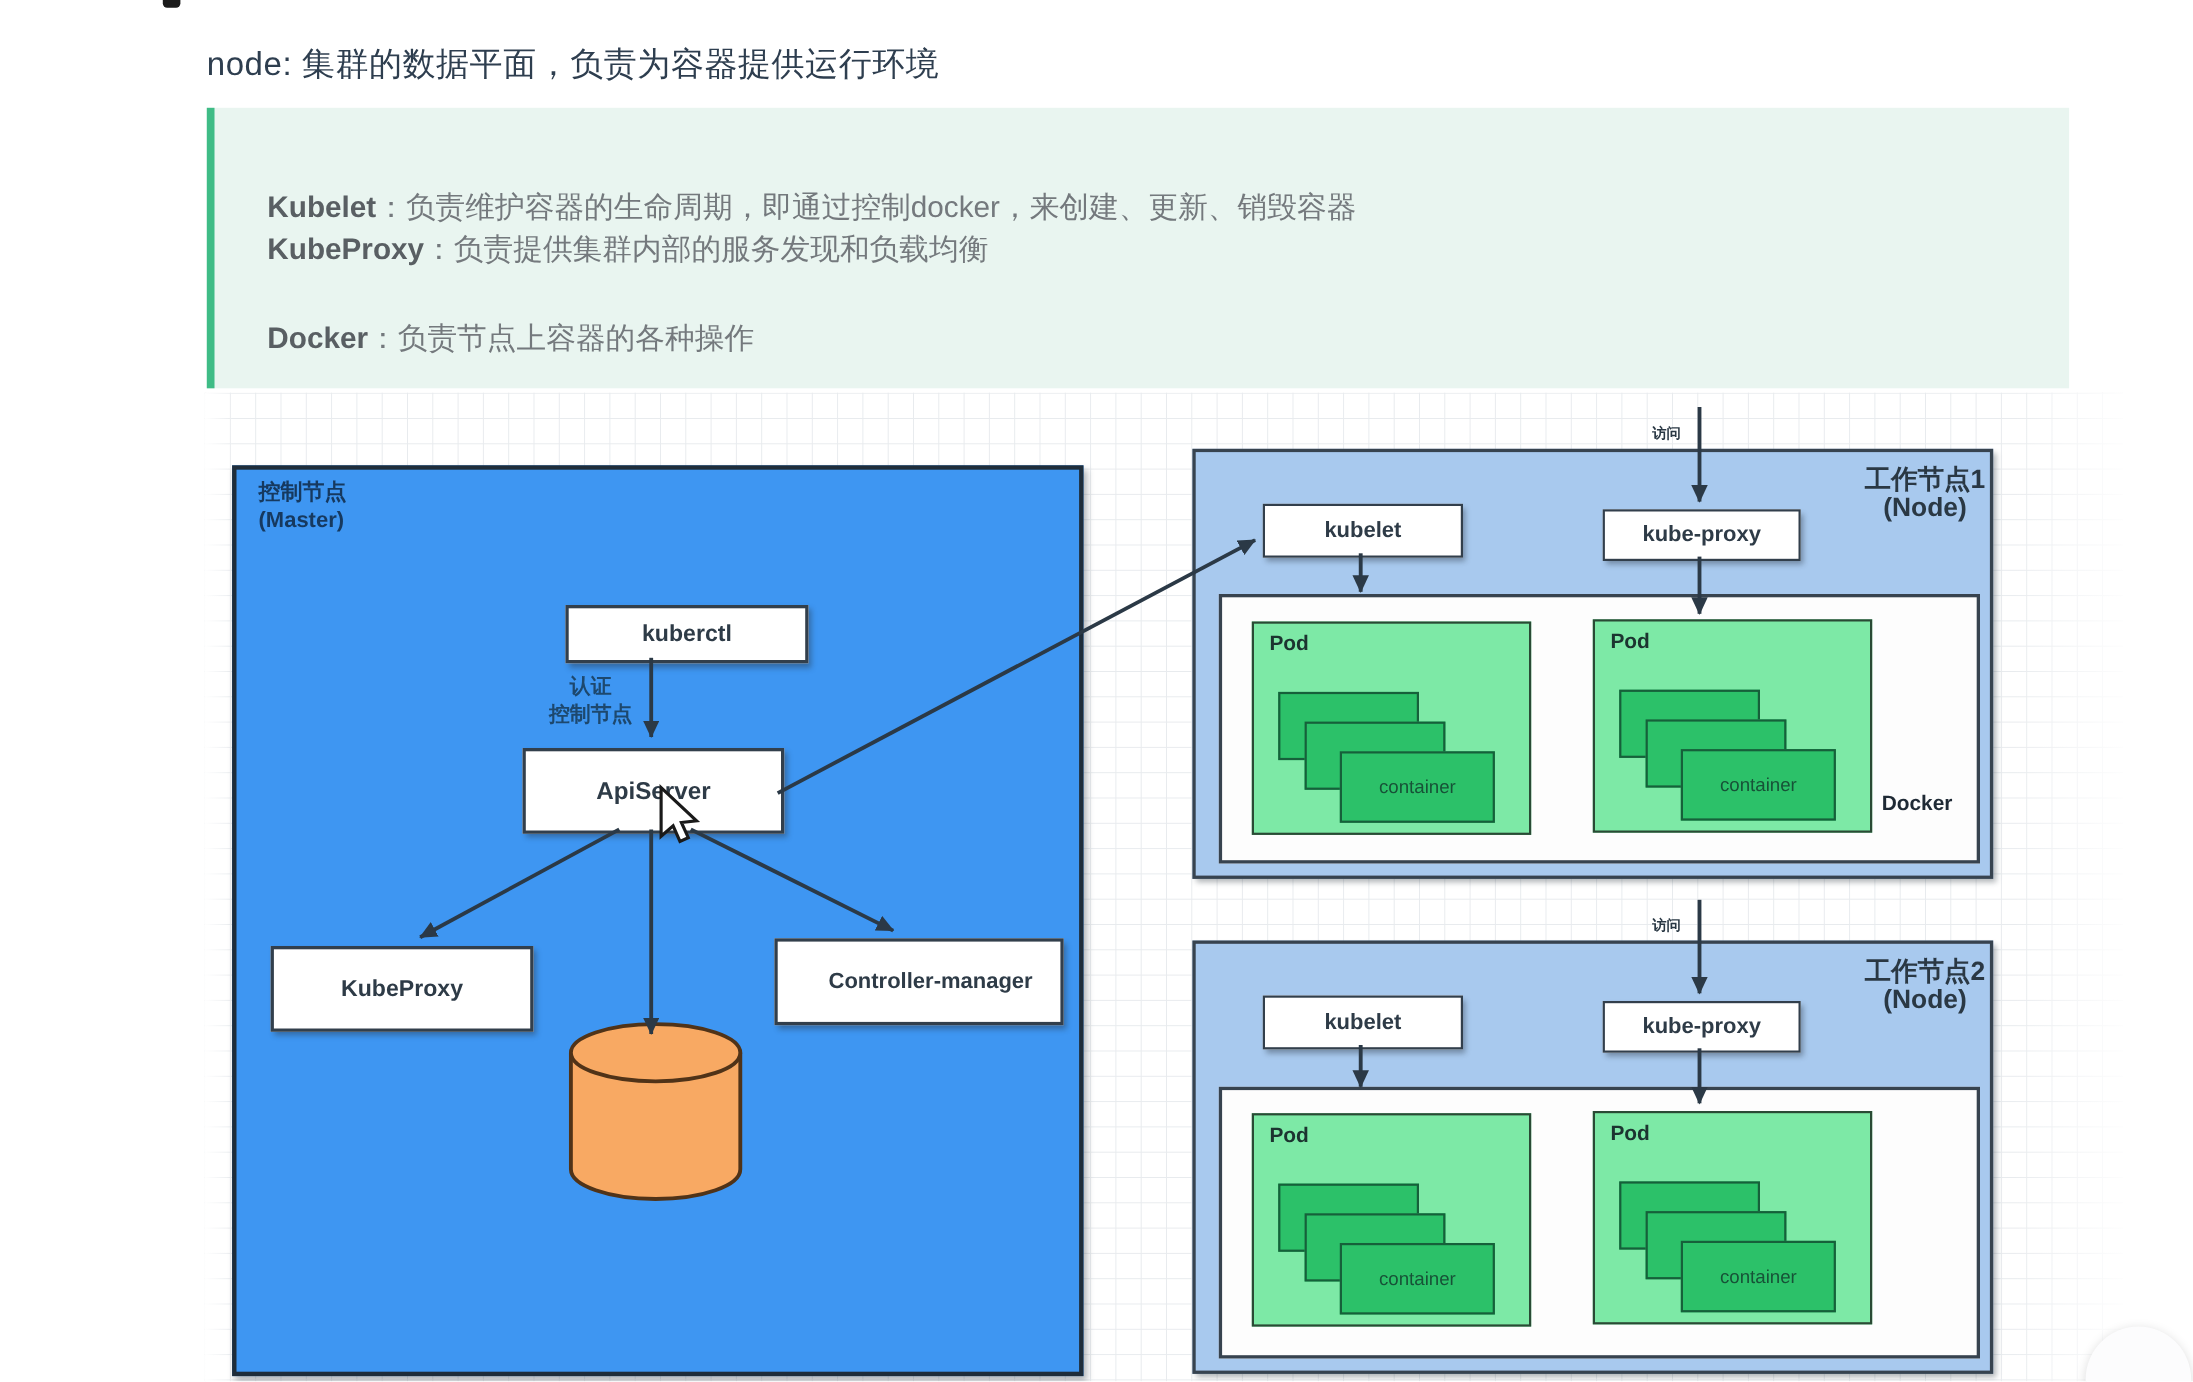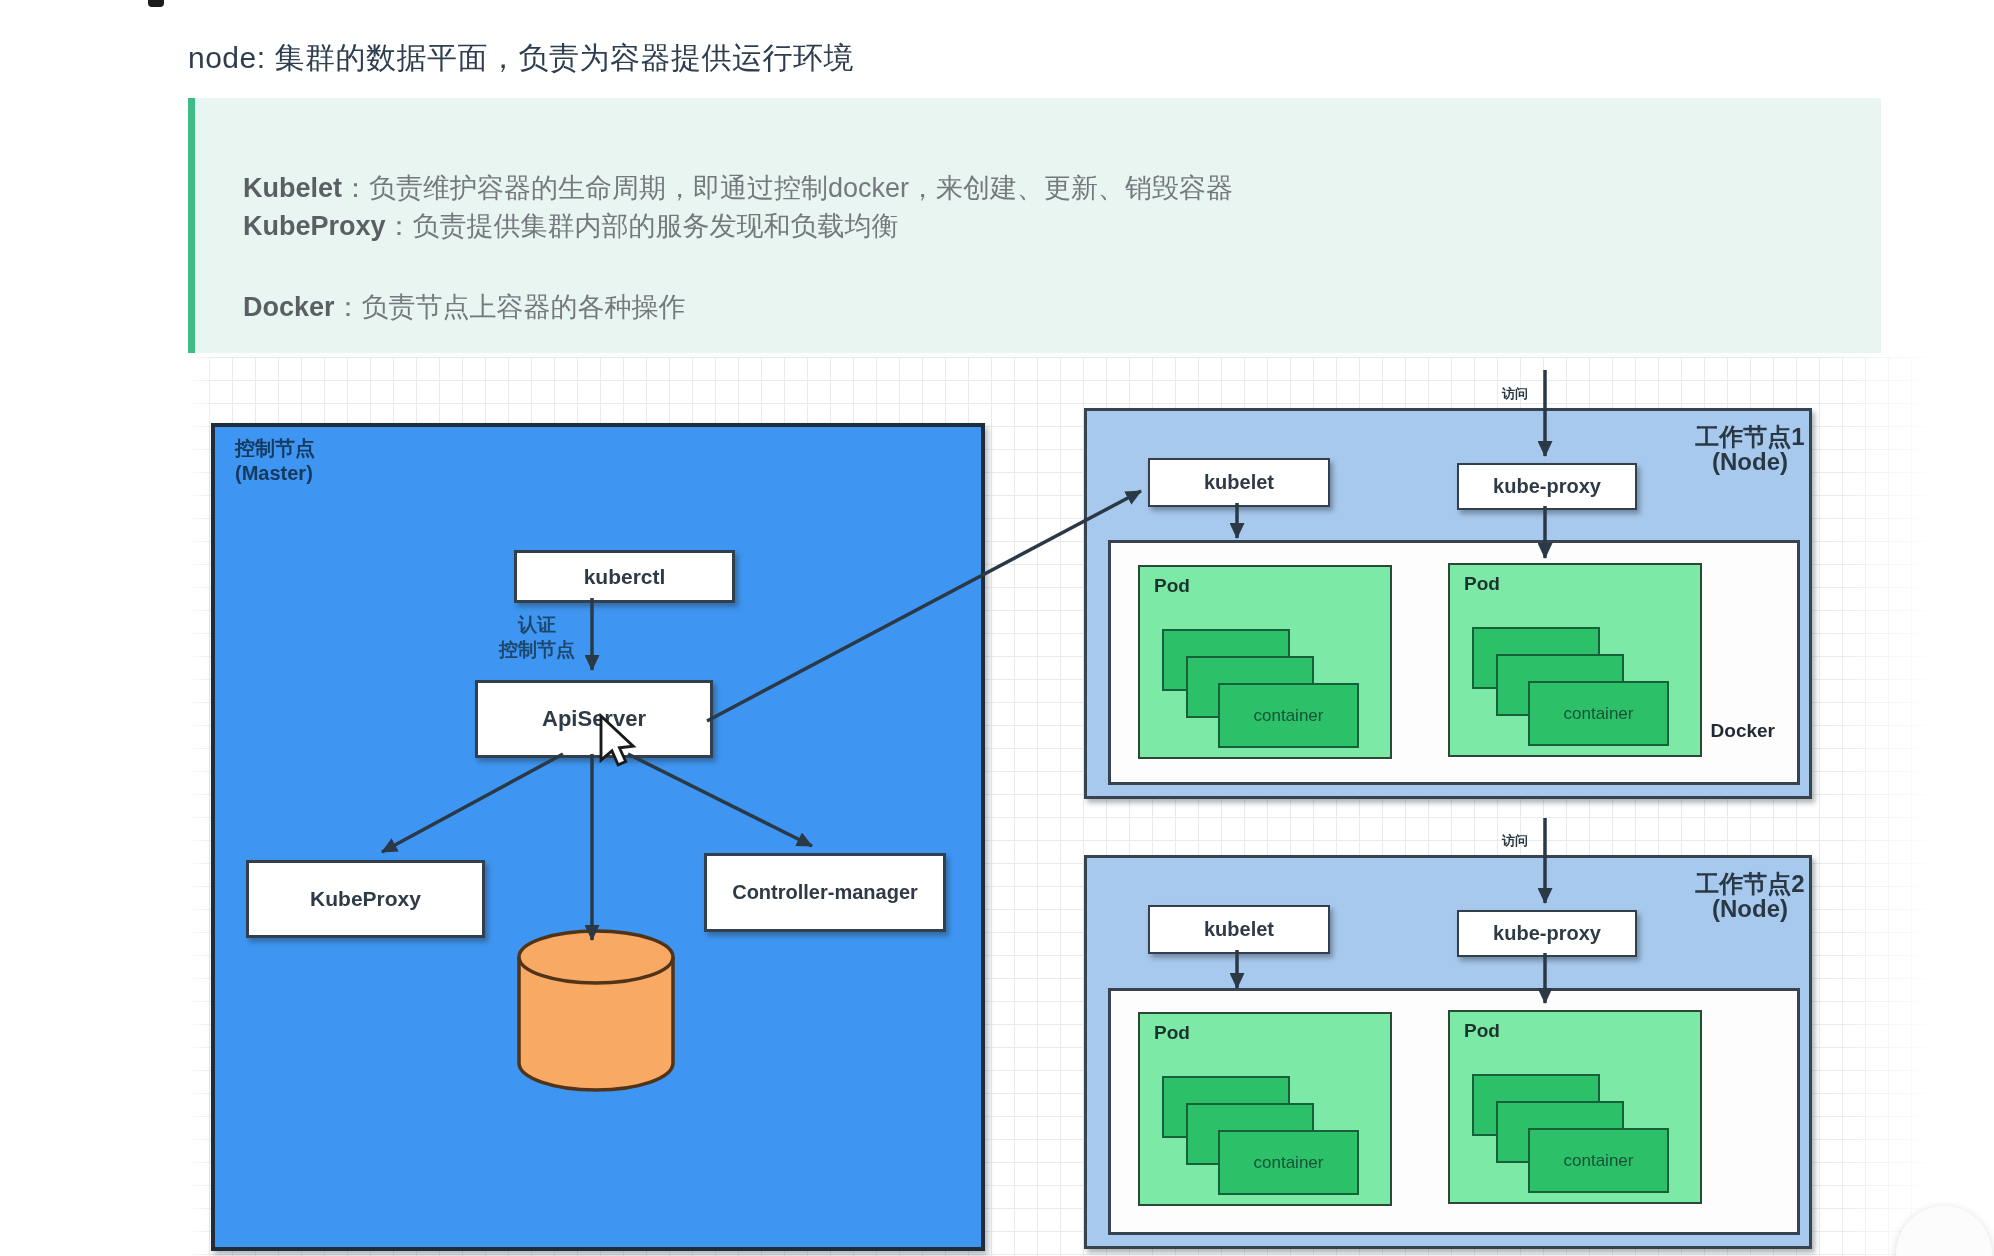--- a/index.html
+++ b/index.html
@@ -85,21 +85,21 @@
 
   <div class="abs auth">
     <div>认证</div>
     <div>控制节点</div>
   </div>
 
   <div class="abs wbox" style="left:475px;top:680px;width:232px;height:72px;font-size:22px;">ApiServer</div>
 
   <div class="abs wbox" style="left:246px;top:860px;width:233px;height:72px;font-size:21px;">KubeProxy</div>
 
-  <div class="abs wbox" style="left:704px;top:853px;width:236px;height:73px;font-size:20px;">Controller-manager</div>
+  <div class="abs wbox" style="left:704px;top:853px;width:236px;height:73px;font-size:20px;padding-left:21px;">Controller-manager</div>
 
   <div class="abs etcd-label">etcd</div>
 
   <div class="abs access" style="left:1468px;top:385px;">访问</div>
 
   <div class="abs node-box" style="left:1084px;top:408px;width:722px;height:385px;"></div>
   <div class="abs node-title" style="left:1660px;top:424px;">
     <div>工作节点1</div>
     <div>(Node)</div>
   </div>

